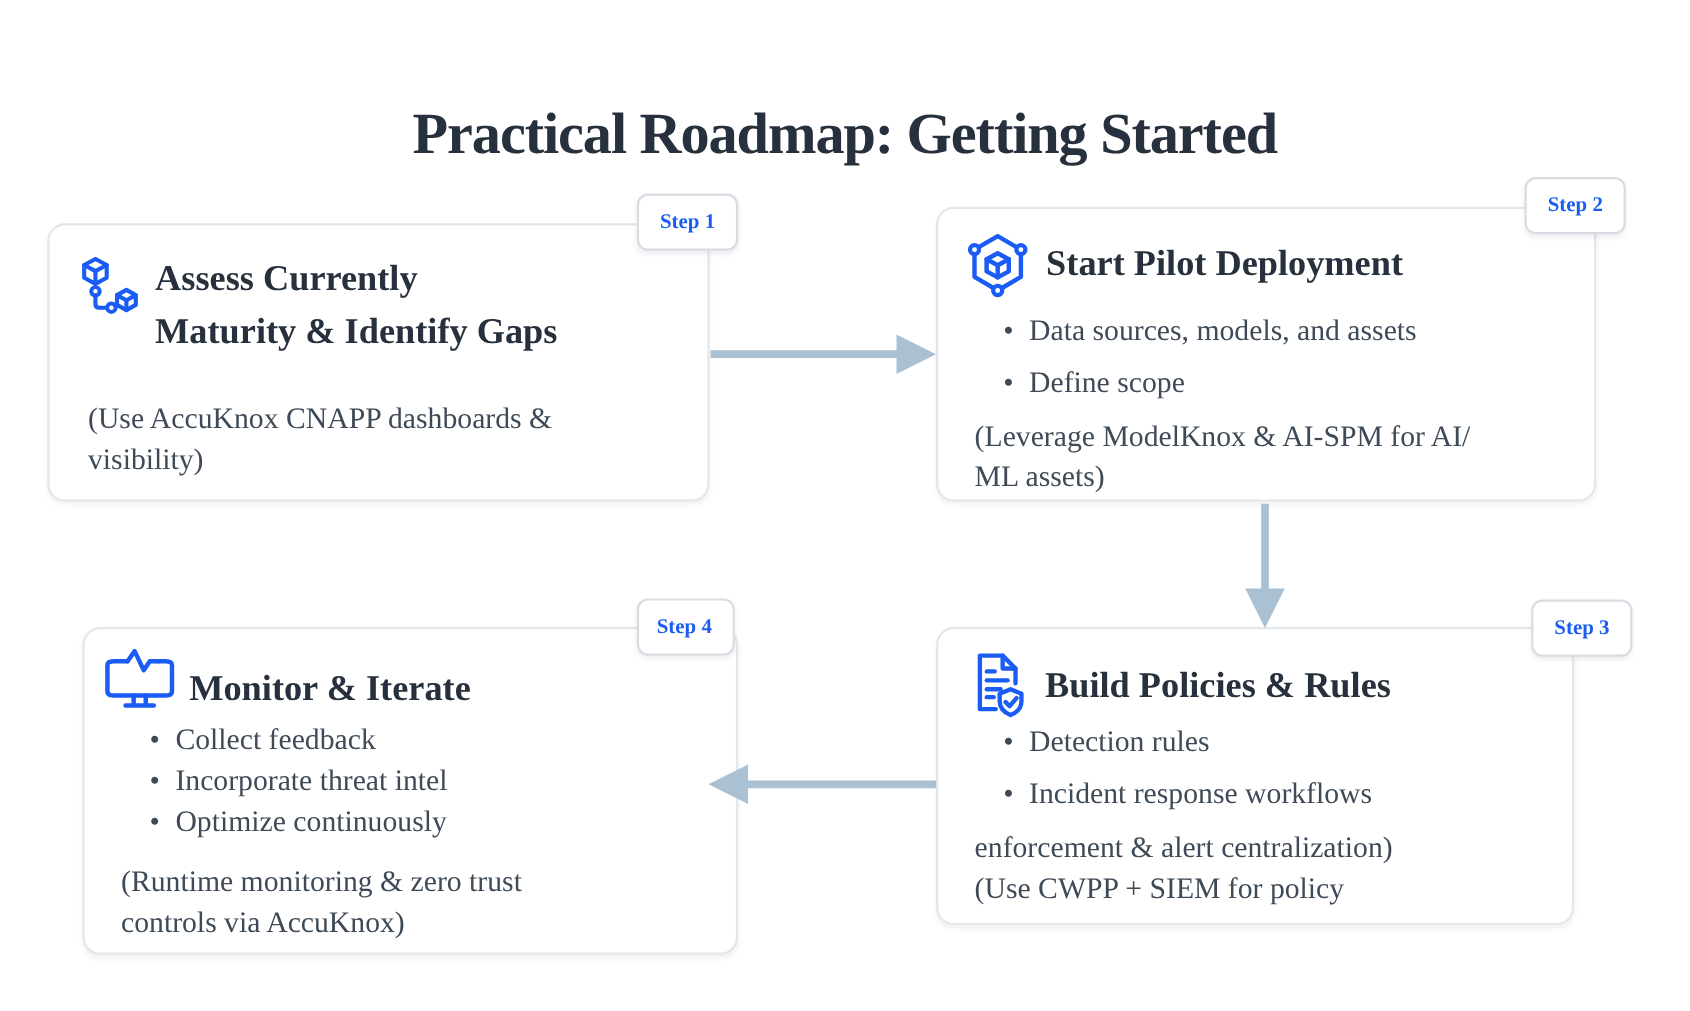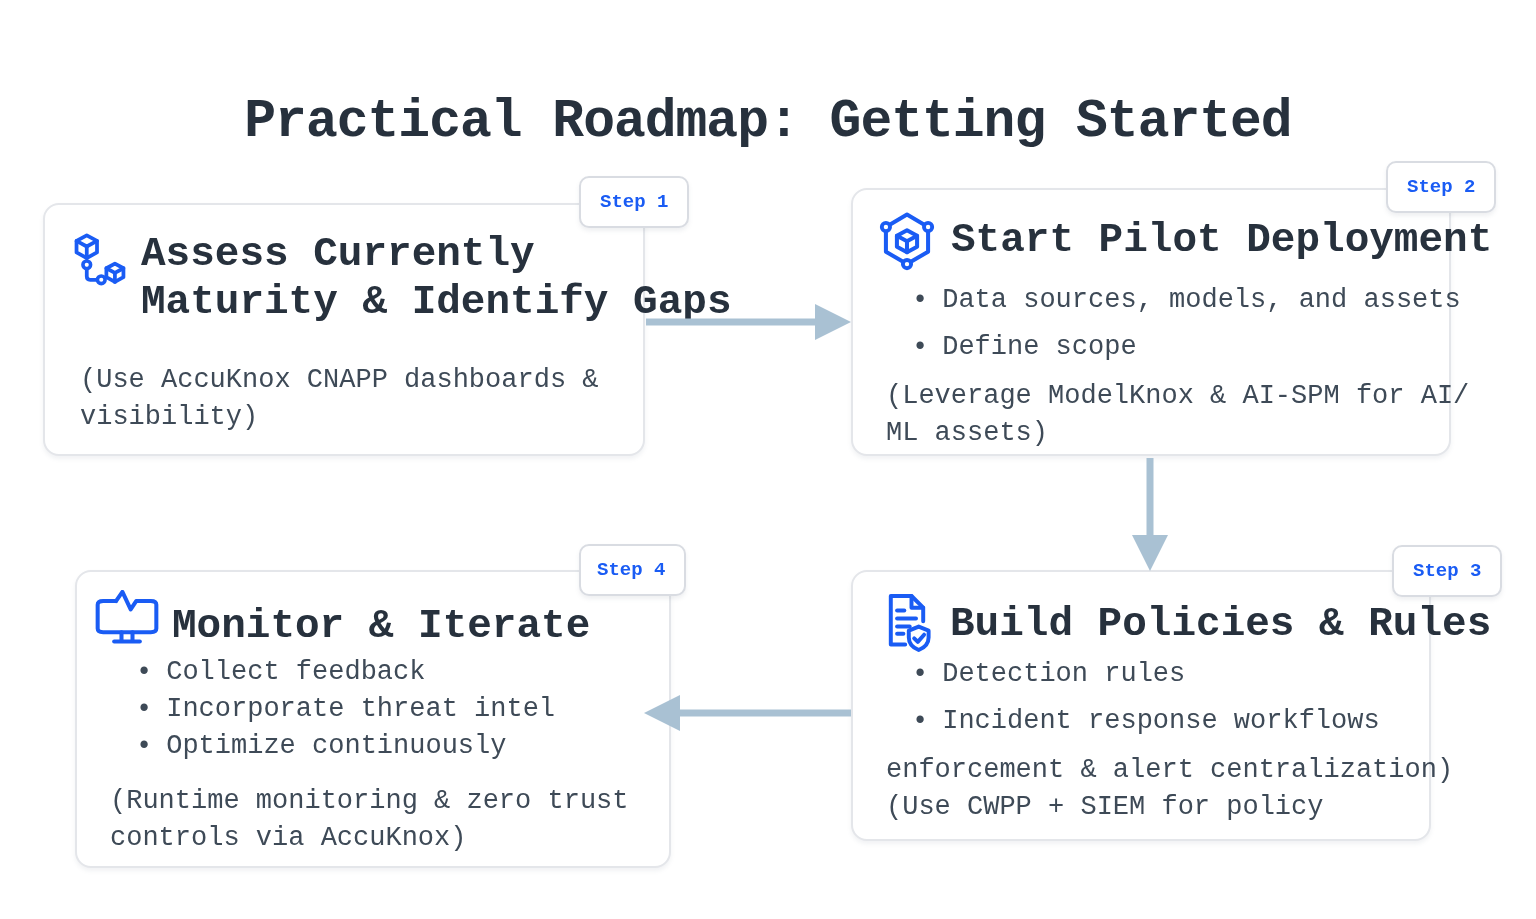--- a/index.html
+++ b/index.html
@@ -1,21 +1,21 @@
 <!DOCTYPE html>
 <html style="--accent: #1a5cf4; --heading: #27313d; --body: #3e4a57; --arrow: #a9c1d3; --card-border: #e4e6ea; --badge-border: #d9dce2; --background: #ffffff;"><head>
 <meta charset="utf-8">
 <style>
   html, body { margin: 0; padding: 0; background: #ffffff; }
   .canvas {
     position: relative;
     width: 1536px;
     height: 919px;
     background: var(--background, #ffffff);
-    font-family: Liberation Mono, monospace;
+    font-family: Liberation Serif, serif;
     overflow: hidden;
   }
   .page-title {
     position: absolute;
     left: 0; right: 0; top: 56px;
     text-align: center;
     font-size: 53px;
     font-weight: 700;
     letter-spacing: -1px;
     color: var(--heading, #27313d);
@@ -52,21 +52,21 @@
   }
   .badge1 { left: 579px;  top: 176px; }
   .badge2 { left: 1386px; top: 161px; }
   .badge3 { left: 1392px; top: 545px; }
   .badge4 { left: 579px;  top: 544px; padding-left: 16px; }
 
   .card-head { display: flex; align-items: flex-start; }
   .card-icon { flex: none; }
   .card-icon svg { display: block; }
   .card-title {
-    font-size: 41px;
+    font-size: 33px;
     font-weight: 700;
     color: var(--heading, #27313d);
     line-height: 48px;
   }
   .card-title span { display: block; white-space: nowrap; }
 
   .card1 .card-head { padding: 25px 0 0 23px; }
   .card1 .card-icon { width: 58px; height: 62px; margin-right: 15px; }
   .card1 .card-title { margin-top: 0; }
 

